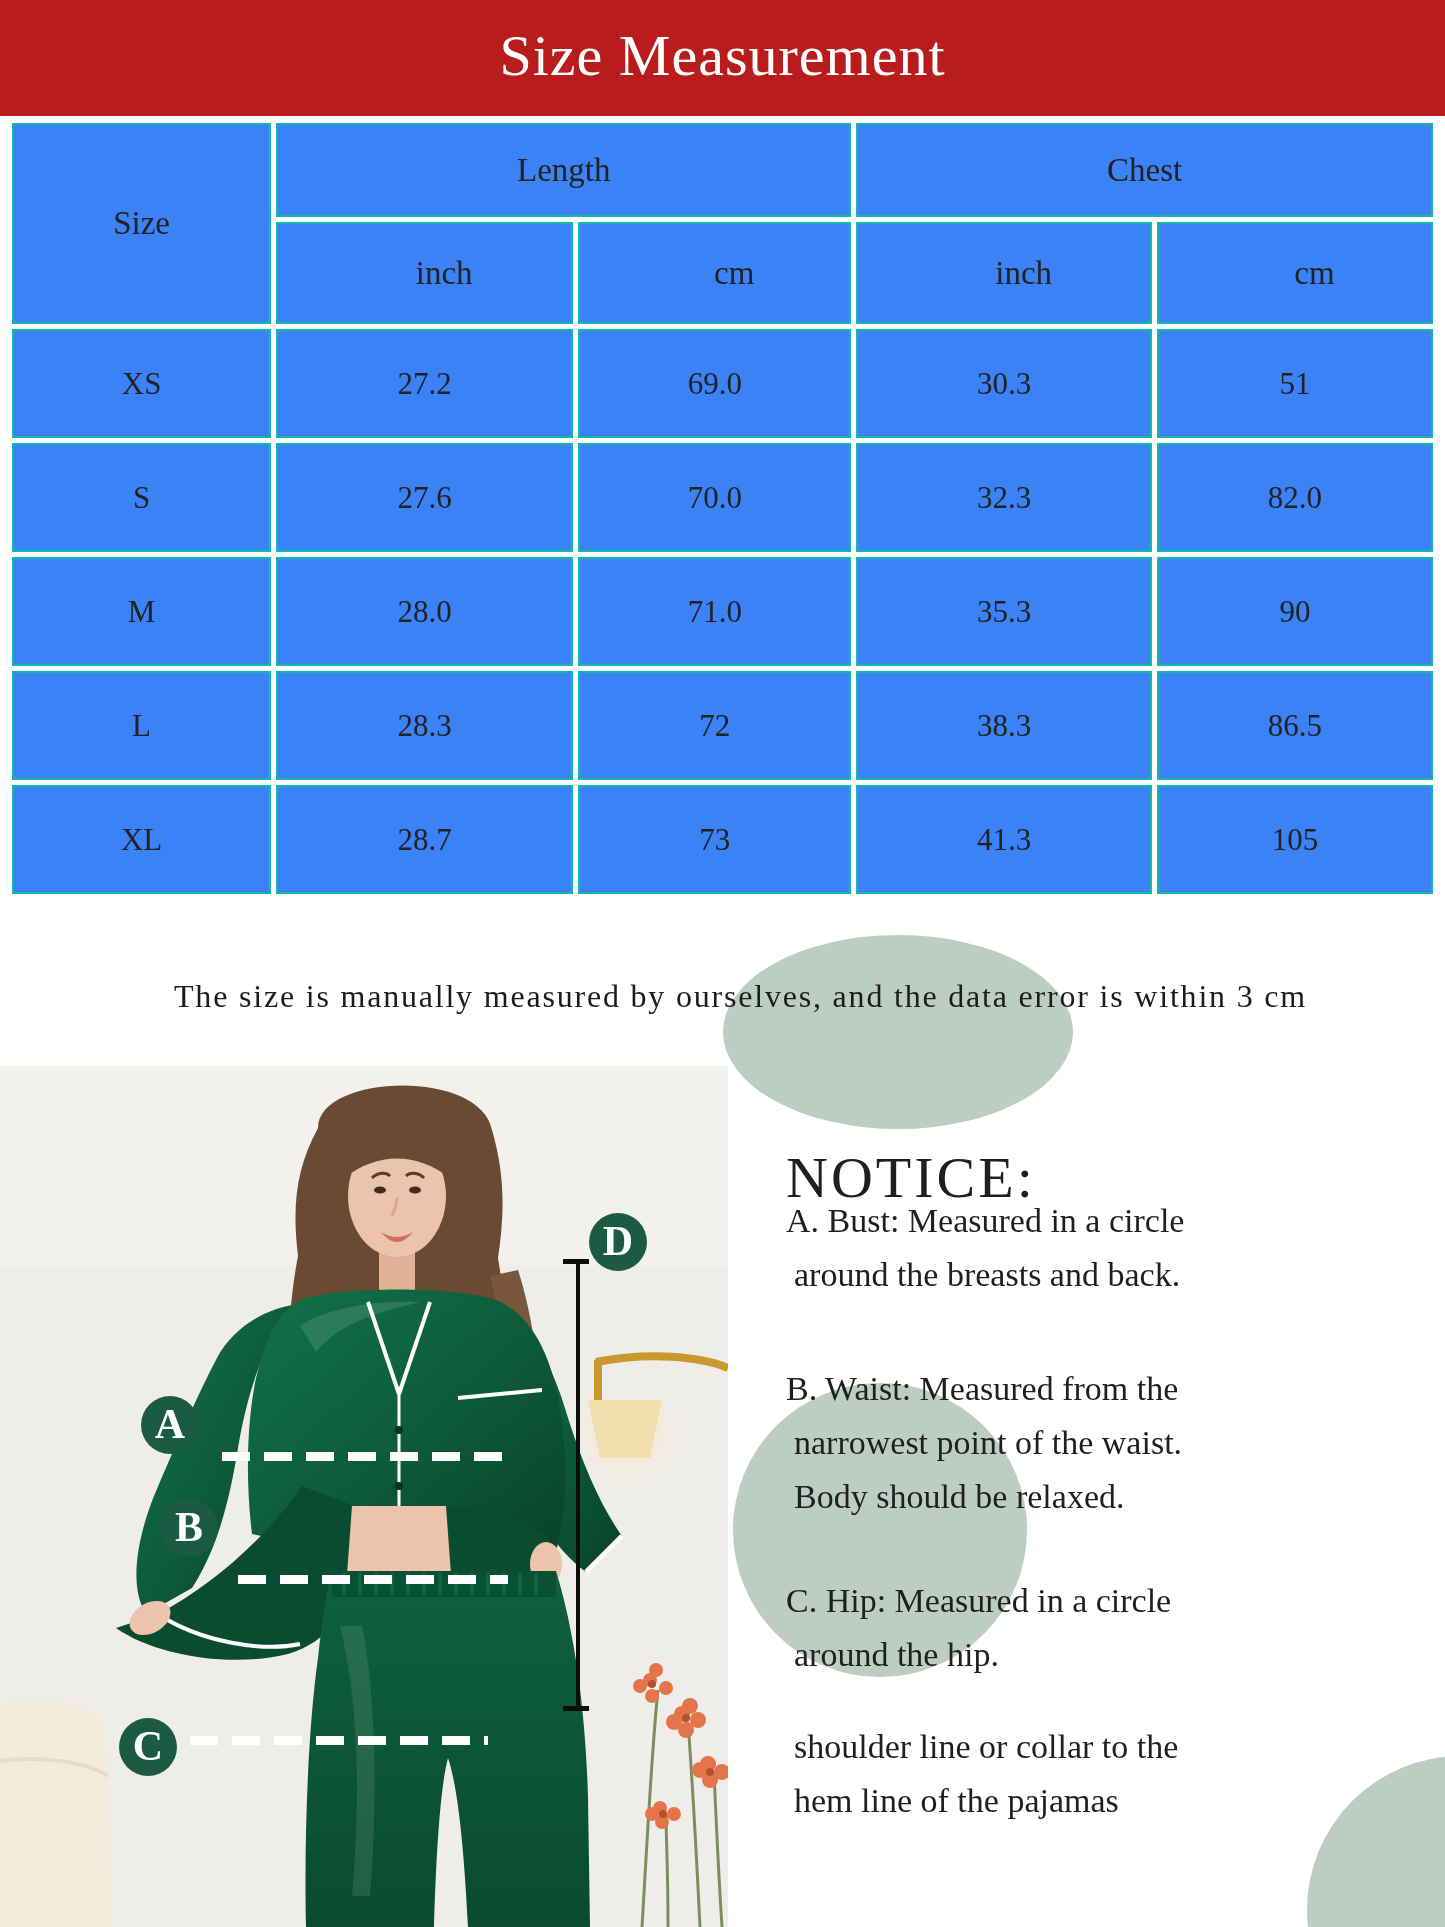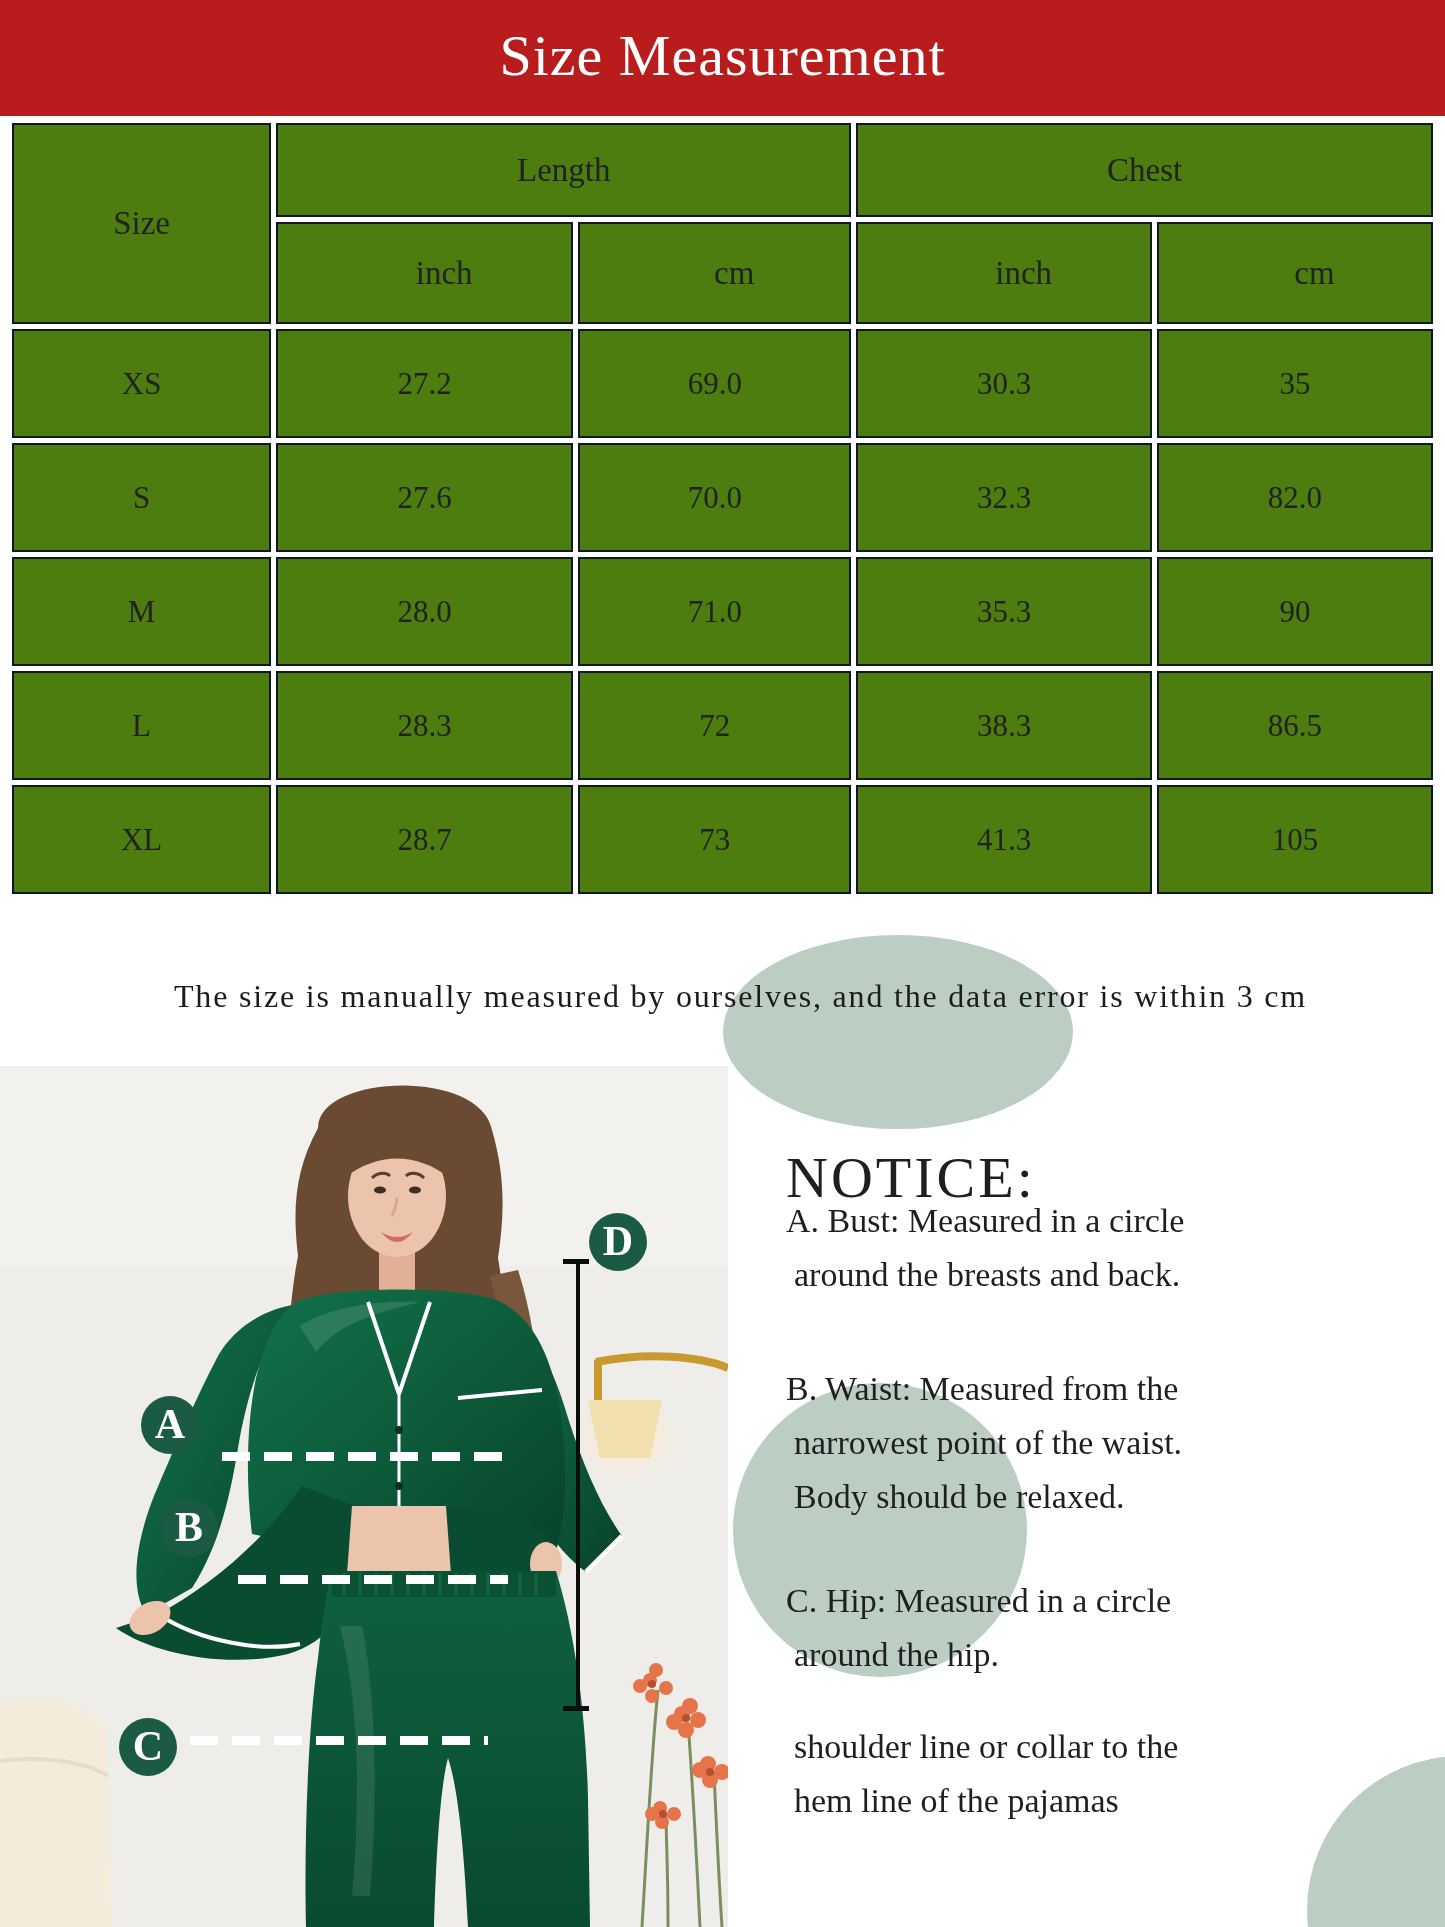--- a/index.html
+++ b/index.html
@@ -12,21 +12,21 @@
   .band .title{
     width:100%;text-align:center;line-height:112px;font-size:58px;color:#ffffff;
     letter-spacing:1px;
   }
   
   table.size-table{
     position:absolute;left:7px;top:118px;width:1431px;
     border-collapse:separate;border-spacing:5px;table-layout:fixed;
   }
   table.size-table td{
-    background:#4d7c0f;border:2px solid #0f172a;text-align:center;vertical-align:middle;
+    background:#3b82f6;border:2px solid #14b8a6;text-align:center;vertical-align:middle;
     font-size:33px;color:#222;
   }
   td.h-cell{font-size:34px;}
   tr.grp-row td{height:88px;}
   tr.unit-row td{height:96px;padding-left:40px;}
   tr.data-row td{height:103px;font-size:31px;}
   
   .note-wrap{position:absolute;left:0;top:978px;width:1445px;text-align:center;z-index:3;padding-left:18px;}
   .note-wrap .note{font-size:32px;letter-spacing:1.8px;white-space:nowrap;color:#1c1c1c;}
   
@@ -86,21 +86,21 @@
       <td>inch</td>
       <td>cm</td>
       <td>inch</td>
       <td>cm</td>
     </tr>
     <tr class="data-row">
       <td>XS</td>
       <td>27.2</td>
       <td>69.0</td>
       <td>30.3</td>
-      <td>35</td>
+      <td>51</td>
     </tr>
     <tr class="data-row">
       <td>S</td>
       <td>27.6</td>
       <td>70.0</td>
       <td>32.3</td>
       <td>82.0</td>
     </tr>
     <tr class="data-row">
       <td>M</td>

